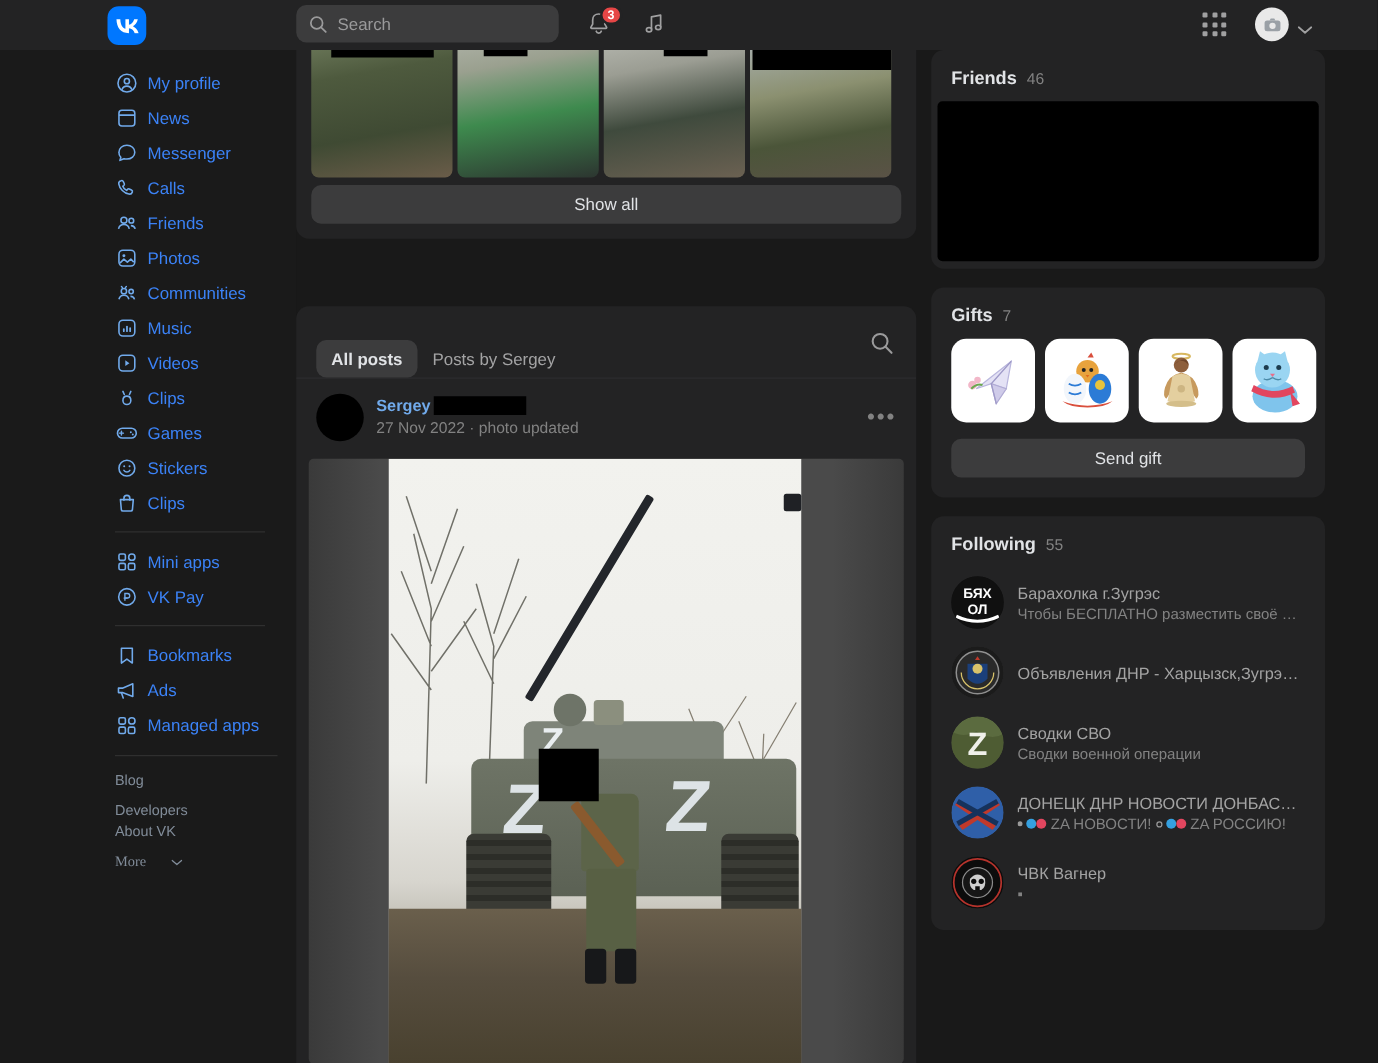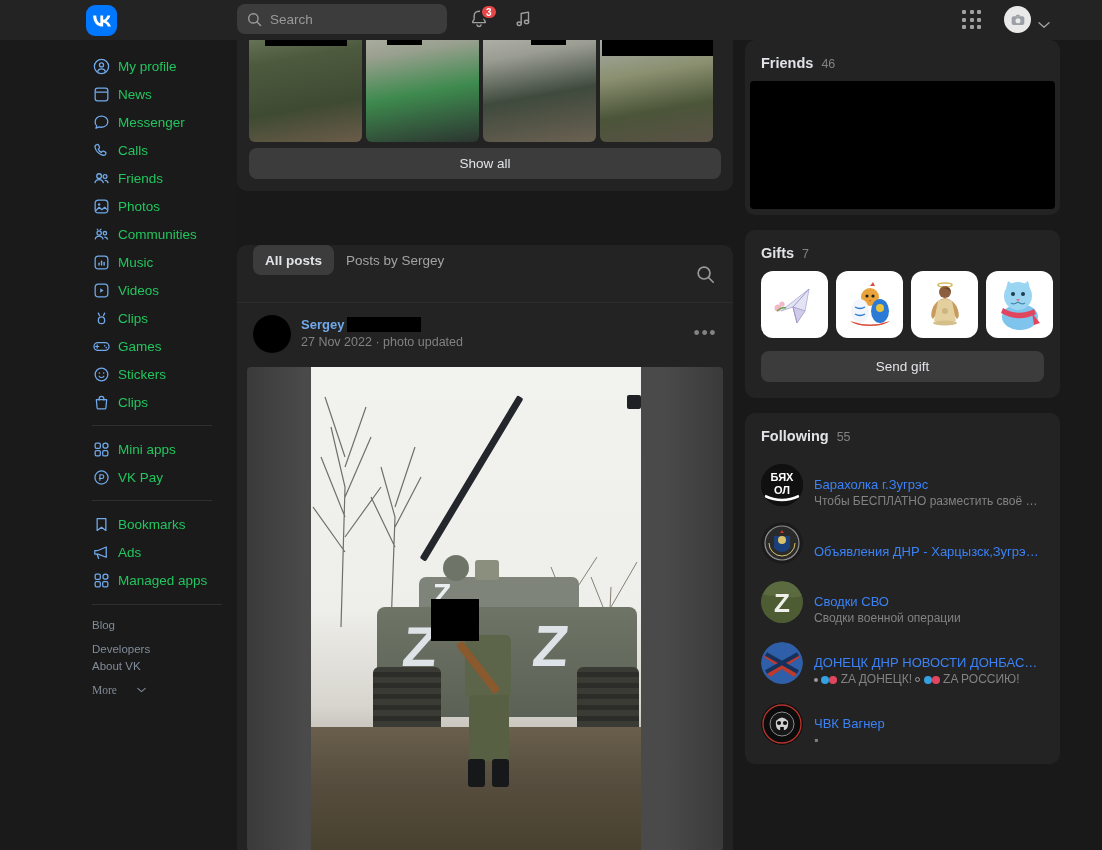--- a/index.html
+++ b/index.html
@@ -66,21 +66,21 @@
     background: #1a1a1a;
     padding-top: 12px;
     overflow: hidden;
   }
   .nav-item {
     display: flex; align-items: center; gap: 14px;
     height: 28px; margin: 0 10px; padding-left: 80px;
     border-radius: 8px; cursor: pointer; position: relative;
   }
   .nav-ico { position:absolute; left: 82px; width: 20px; height: 20px; color: #71aaeb; display:flex; align-items:center; }
-  .nav-label { color: #22c55e; font-size: 13.5px; padding-left: 28px; white-space: nowrap; }
+  .nav-label { color: #3b82f6; font-size: 13.5px; padding-left: 28px; white-space: nowrap; }
   .nav-sep { height: 1px; background: #2f2f2f; margin: 9px 0 9px 92px; width: 120px; }
 
   .footer-links { margin: 14px 0 0 92px; width: 130px; }
   .footer-links .row { display: flex; gap: 12px; margin-bottom: 5px; flex-direction: column; }
   .footer-links a { color: #818c99; font-size: 11.5px; text-decoration: none; cursor:pointer; }
   .footer-top-sep { height:1px; background:#2f2f2f; margin: 10px 0 0 92px; width:130px;}
 
   
   .main-col { position: absolute; left: 237px; top: 40px; width: 496px; height: 810px; }
 
@@ -101,21 +101,21 @@
     display: flex; align-items: center; justify-content: center;
     color: #e1e3e6; font-size: 13.5px; cursor: pointer; margin-top: 6px;
   }
 
   
   .posts-card {
     position: absolute; left: 0; top: 205px; width: 496px; height: 620px;
     background: #232324; border-radius: 10px; overflow: hidden;
   }
   .posts-tabs {
-    height: 58px; display: flex; align-items: flex-start; padding: 0 16px;
+    height: 58px; display: flex; align-items: flex-end; padding: 0 16px;
     border-bottom: 1px solid #2d2d2e; position: relative;
   }
   .tab {
     height: 30px; padding: 0 12px; border-radius: 8px;
     display: flex; align-items: center; font-size: 13.5px;
     cursor: pointer; color: #a3a3a4;
   }
   .tab.active { background: #3c3c3d; color: #e1e3e6; font-weight: bold; }
   .tab-search { position: absolute; right: 18px; top: 20px; cursor: pointer; }
 
@@ -153,22 +153,22 @@
   .send-gift-btn {
     margin: 13px 16px 16px 16px; height: 31px; border-radius: 8px;
     background: #3c3c3d; color: #e1e3e6; font-size: 13.5px;
     display: flex; align-items: center; justify-content: center; cursor: pointer;
   }
 
   .follow-item { display: flex; align-items: center; padding: 7px 16px; cursor: pointer; gap: 11px; }
   .follow-av { width: 42px; height: 42px; border-radius: 50%; flex: none; overflow: hidden; position: relative; background: #2a2a2a; }
   .follow-txt { min-width: 0; flex: 1; }
   .follow-name {
-    color: #3b82f6; font-size: 13px; white-space: nowrap;
-    overflow: hidden; text-overflow: ellipsis; margin-top: 16px;
+    color: #a3a3a3; font-size: 13px; white-space: nowrap;
+    overflow: hidden; text-overflow: ellipsis;
   }
   .follow-sub {
     color: #828282; font-size: 12px; white-space: nowrap;
     overflow: hidden; text-overflow: ellipsis; margin-top: 2px;
   }
   .follow-list { padding-bottom: 10px; }
 
   .dot { display:inline-block; width:8px; height:8px; border-radius:50%; vertical-align: middle; }
 </style>
 </head>
@@ -679,21 +679,21 @@
             <path d="M36 11 L6 31 L9 35 L39 15z" fill="#c0392b"></path>
             <path d="M5 12 L37 30" stroke="#16325c" stroke-width="4"></path>
             <path d="M37 12 L5 30" stroke="#16325c" stroke-width="4"></path>
           </svg>
         </div>
         <div class="follow-txt">
           <div class="follow-name">ДОНЕЦК ДНР НОВОСТИ ДОНБАСС РО…</div>
           <div class="follow-sub">
             <span class="dot" style="width:4px;height:4px;background:#9a9a9a;"></span>
             <span class="dot" style="background:#35a0e0;"></span><span class="dot" style="background:#e2465f;"></span>
-            <span> ZA ДОНЕЦК! </span>
+            <span> ZA НОВОСТИ! </span>
             <span class="dot" style="width:5px;height:5px;border:1px solid #9a9a9a;background:transparent;"></span>
             <span class="dot" style="background:#35a0e0;"></span><span class="dot" style="background:#e2465f;"></span>
             <span> ZA РОССИЮ!</span>
           </div>
         </div>
       </div>
 
       <div class="follow-item">
         <div class="follow-av">
           <svg width="42" height="42" viewBox="0 0 42 42">

